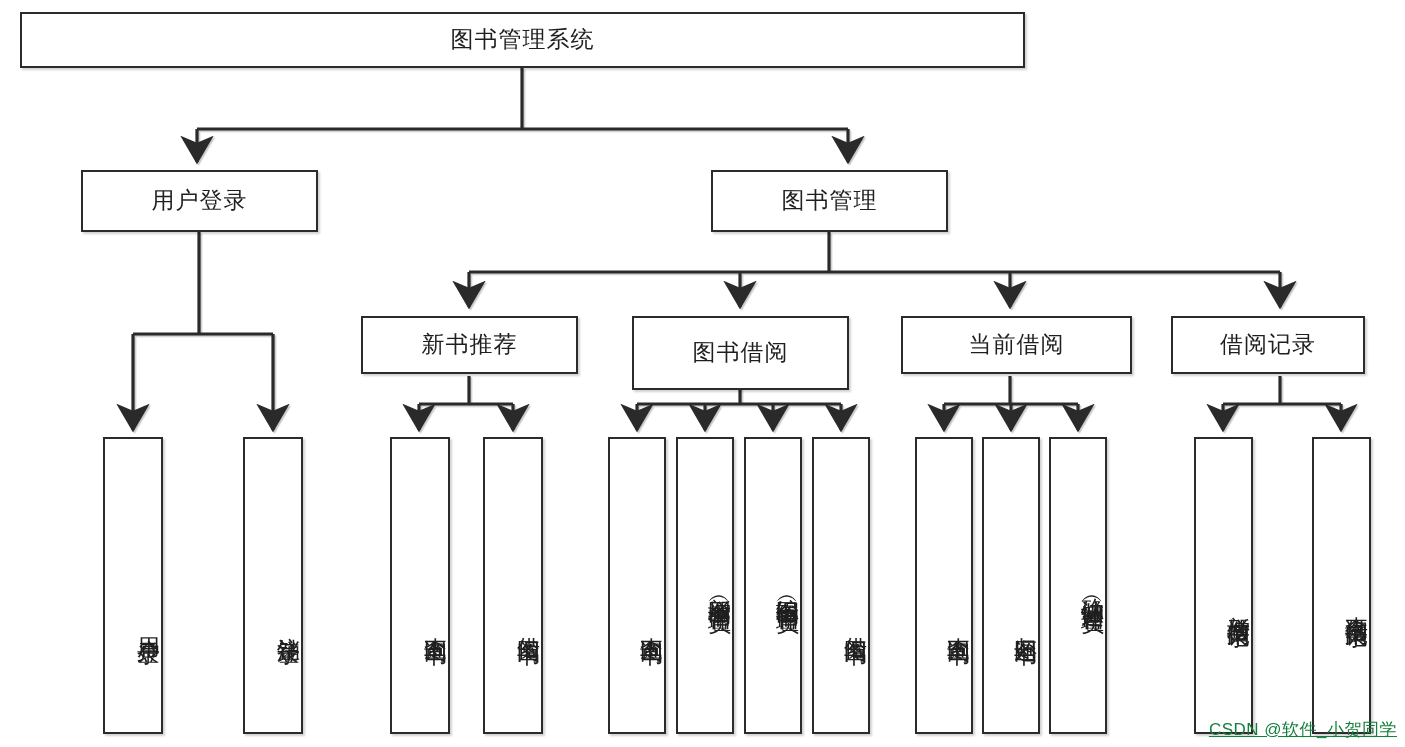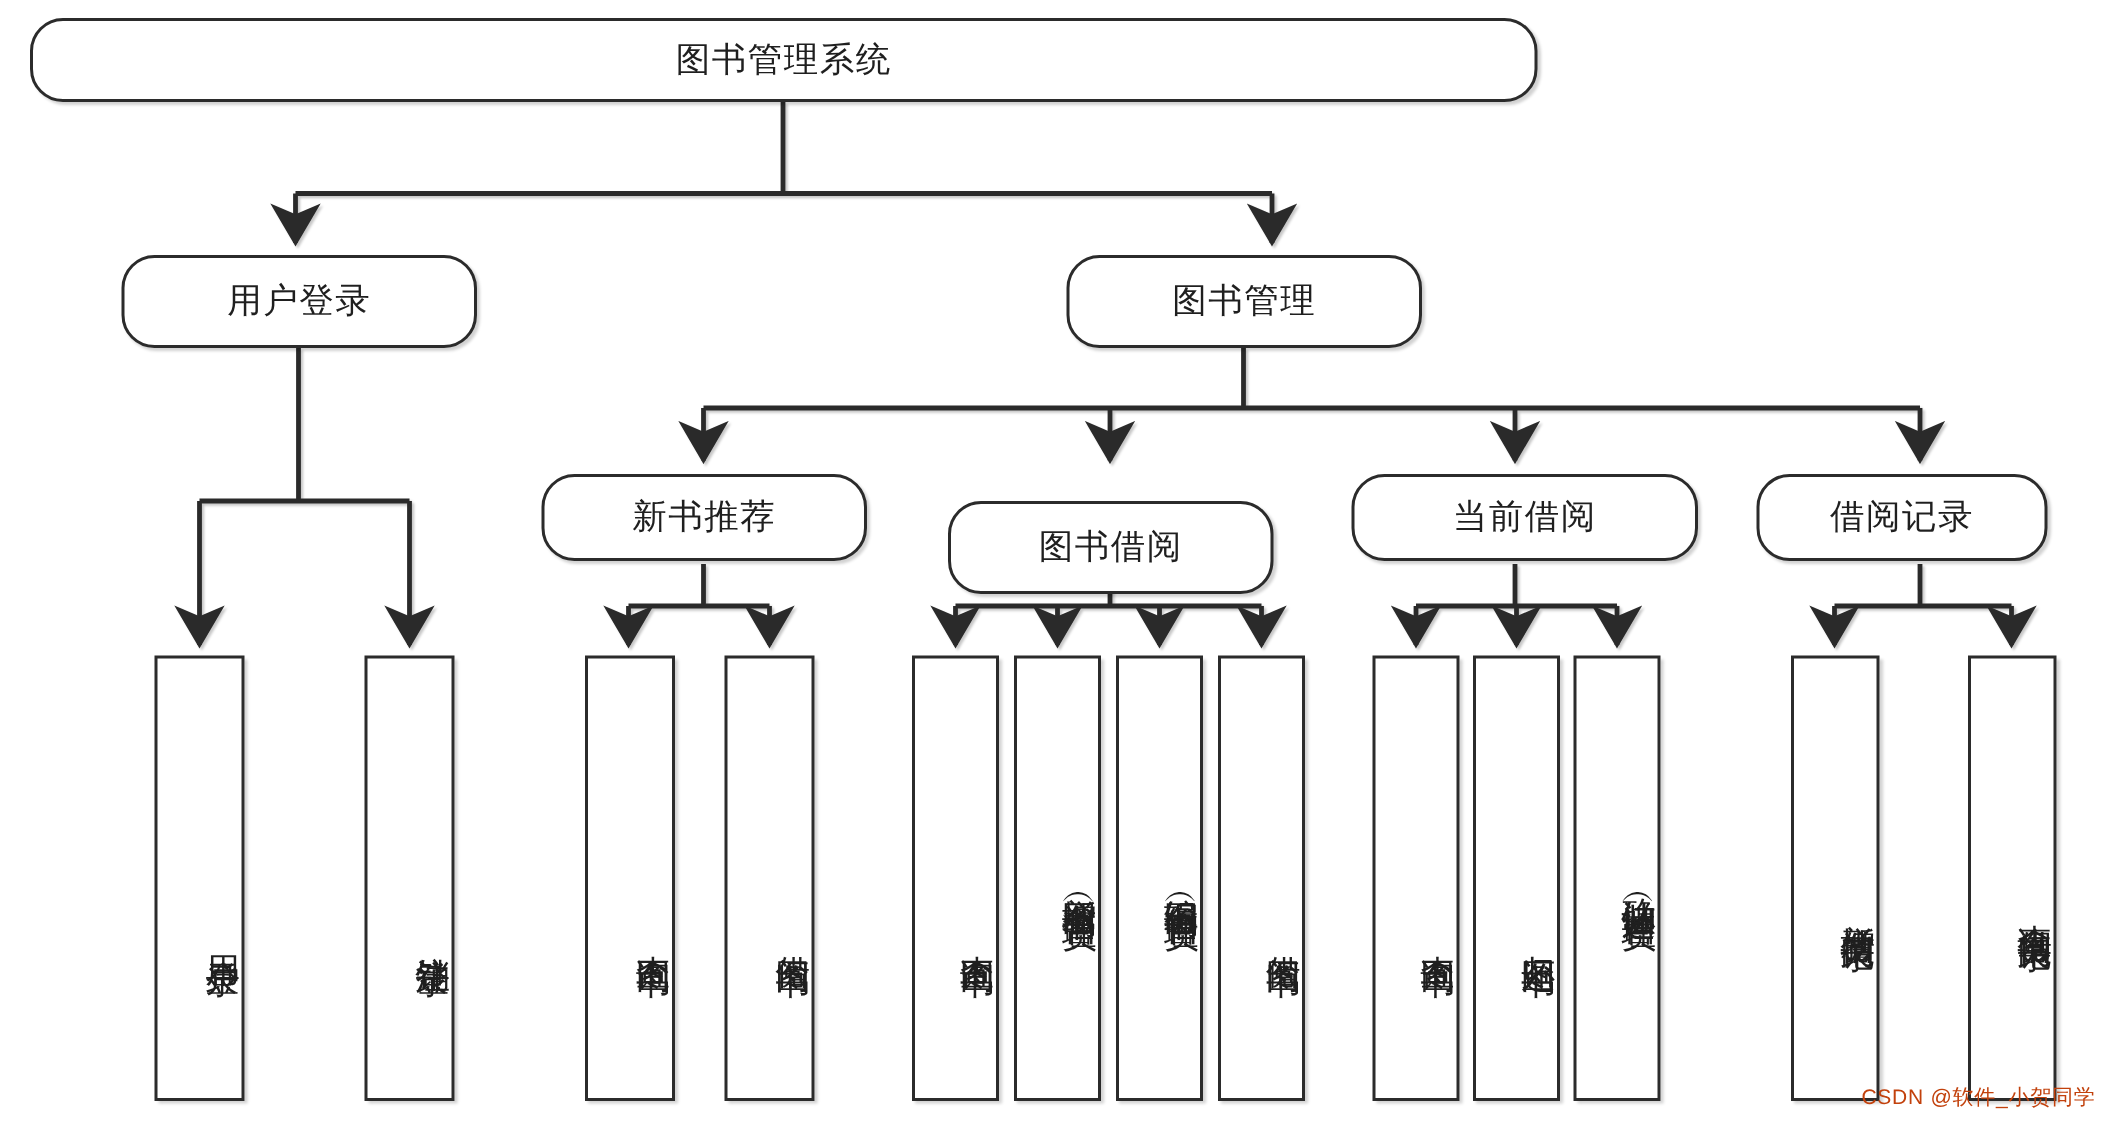--- a/index.html
+++ b/index.html
@@ -33,44 +33,44 @@
     display: flex;
     align-items: center;
     justify-content: center;
     text-align: center;
     box-shadow: 2px 2px 2px rgba(0,0,0,0.18);
   }
   .node.horiz {
     font-size: 23px;
     line-height: 1.1;
     letter-spacing: 1px;
-    border-radius: 22px;
   }
   .node.vert {
     writing-mode: vertical-rl;
     text-orientation: upright;
     font-size: 23px;
     line-height: 1.12;
     letter-spacing: 2px;
     align-items: flex-start;
     justify-content: center;
     padding-top: 6px;
   }
   .node.vert > span {
     display: block;
   }
   #watermark {
     position: absolute;
     right: 8px;
     bottom: 6px;
-    font-size: 14px;
-    color: #c2410c;
+    font-size: 17px;
+    color: #15803d;
     letter-spacing: 0.5px;
     white-space: nowrap;
     pointer-events: none;
+    text-decoration: underline;
   }
 </style>
 </head>
 <body>
 
 <div id="canvas">
 
   <svg id="edges" viewBox="0 0 1405 747" xmlns="http://www.w3.org/2000/svg">
     <defs>
       <marker id="arrow" viewBox="0 0 12 14" refX="11" refY="7" markerWidth="9" markerHeight="11" orient="auto-start-reverse">
@@ -132,21 +132,21 @@
   <div class="node horiz" style="left:81px; top:170px; width:237px; height:62px;">
     <span>用户登录</span>
   </div>
   <div class="node horiz" style="left:361px; top:316px; width:217px; height:58px;">
     <span>新书推荐</span>
   </div>
 
   <div class="node horiz" style="left:711px; top:170px; width:237px; height:62px;">
     <span>图书管理</span>
   </div>
-  <div class="node horiz" style="left:632px; top:334px; width:217px; height:62px;text-align:right;">
+  <div class="node horiz" style="left:632px; top:316px; width:217px; height:74px;text-align:right;">
     <span>图书借阅</span>
   </div>
   <div class="node horiz" style="left:901px; top:316px; width:231px; height:58px;">
     <span>当前借阅</span>
   </div>
   <div class="node horiz" style="left:1171px; top:316px; width:194px; height:58px;">
     <span>借阅记录</span>
   </div>
 
   <div class="node vert" style="left:103px; top:437px; width:60px; height:297px; padding-top:74px;">

